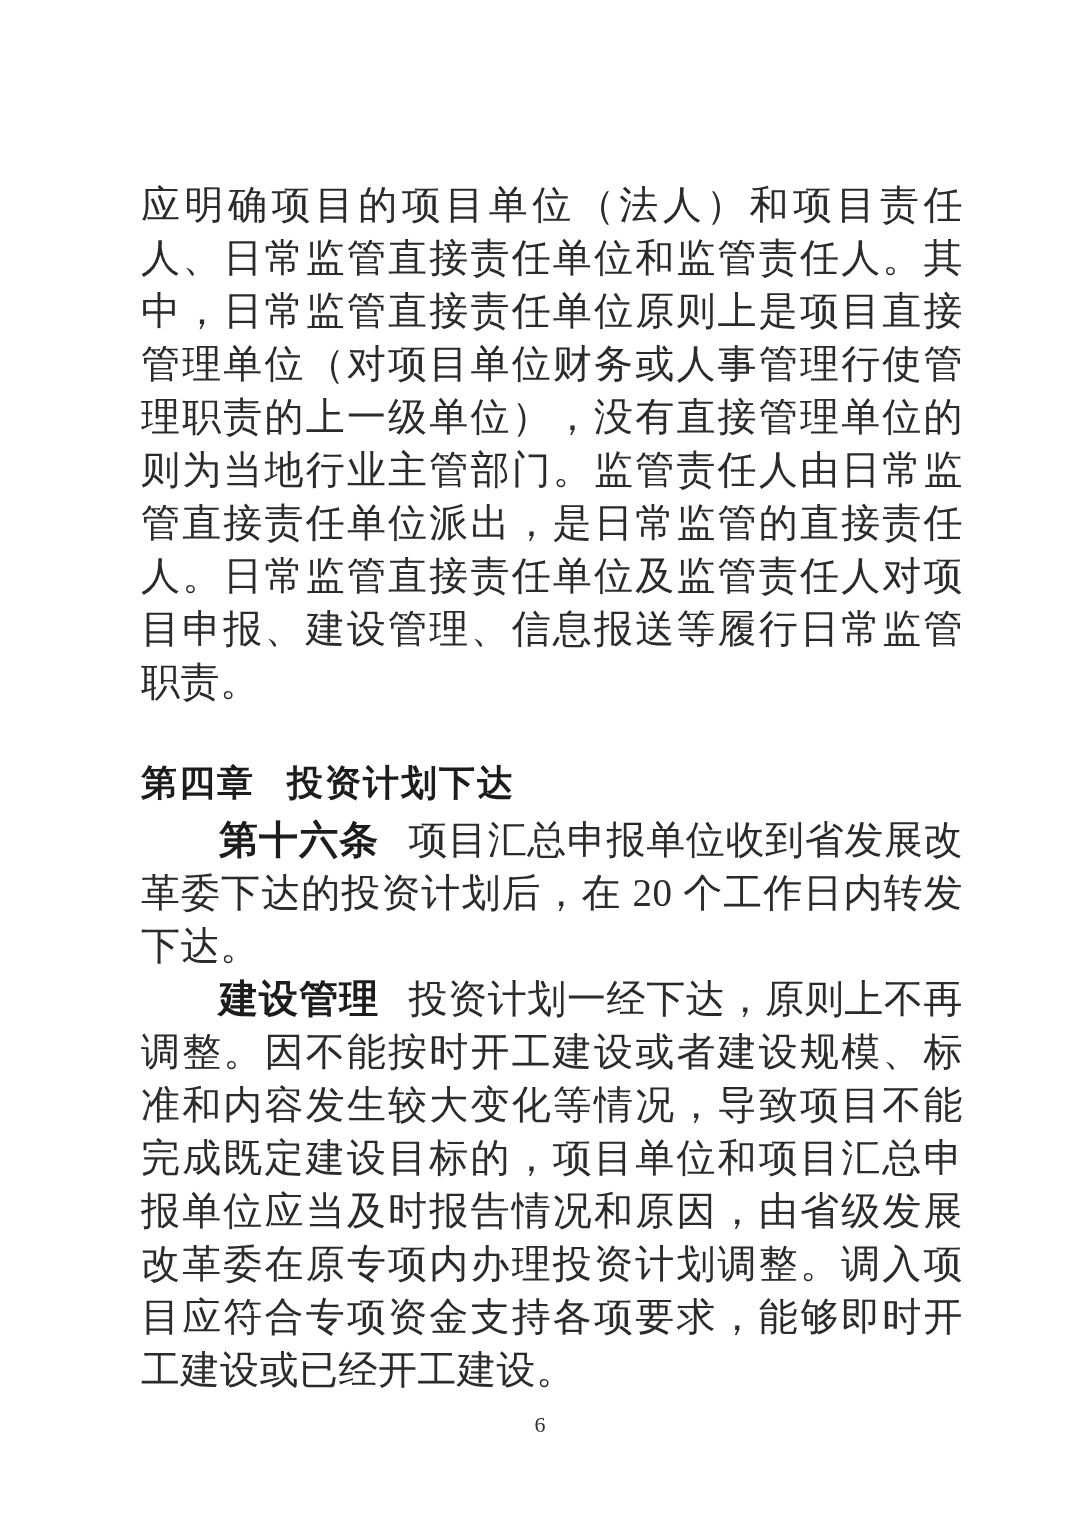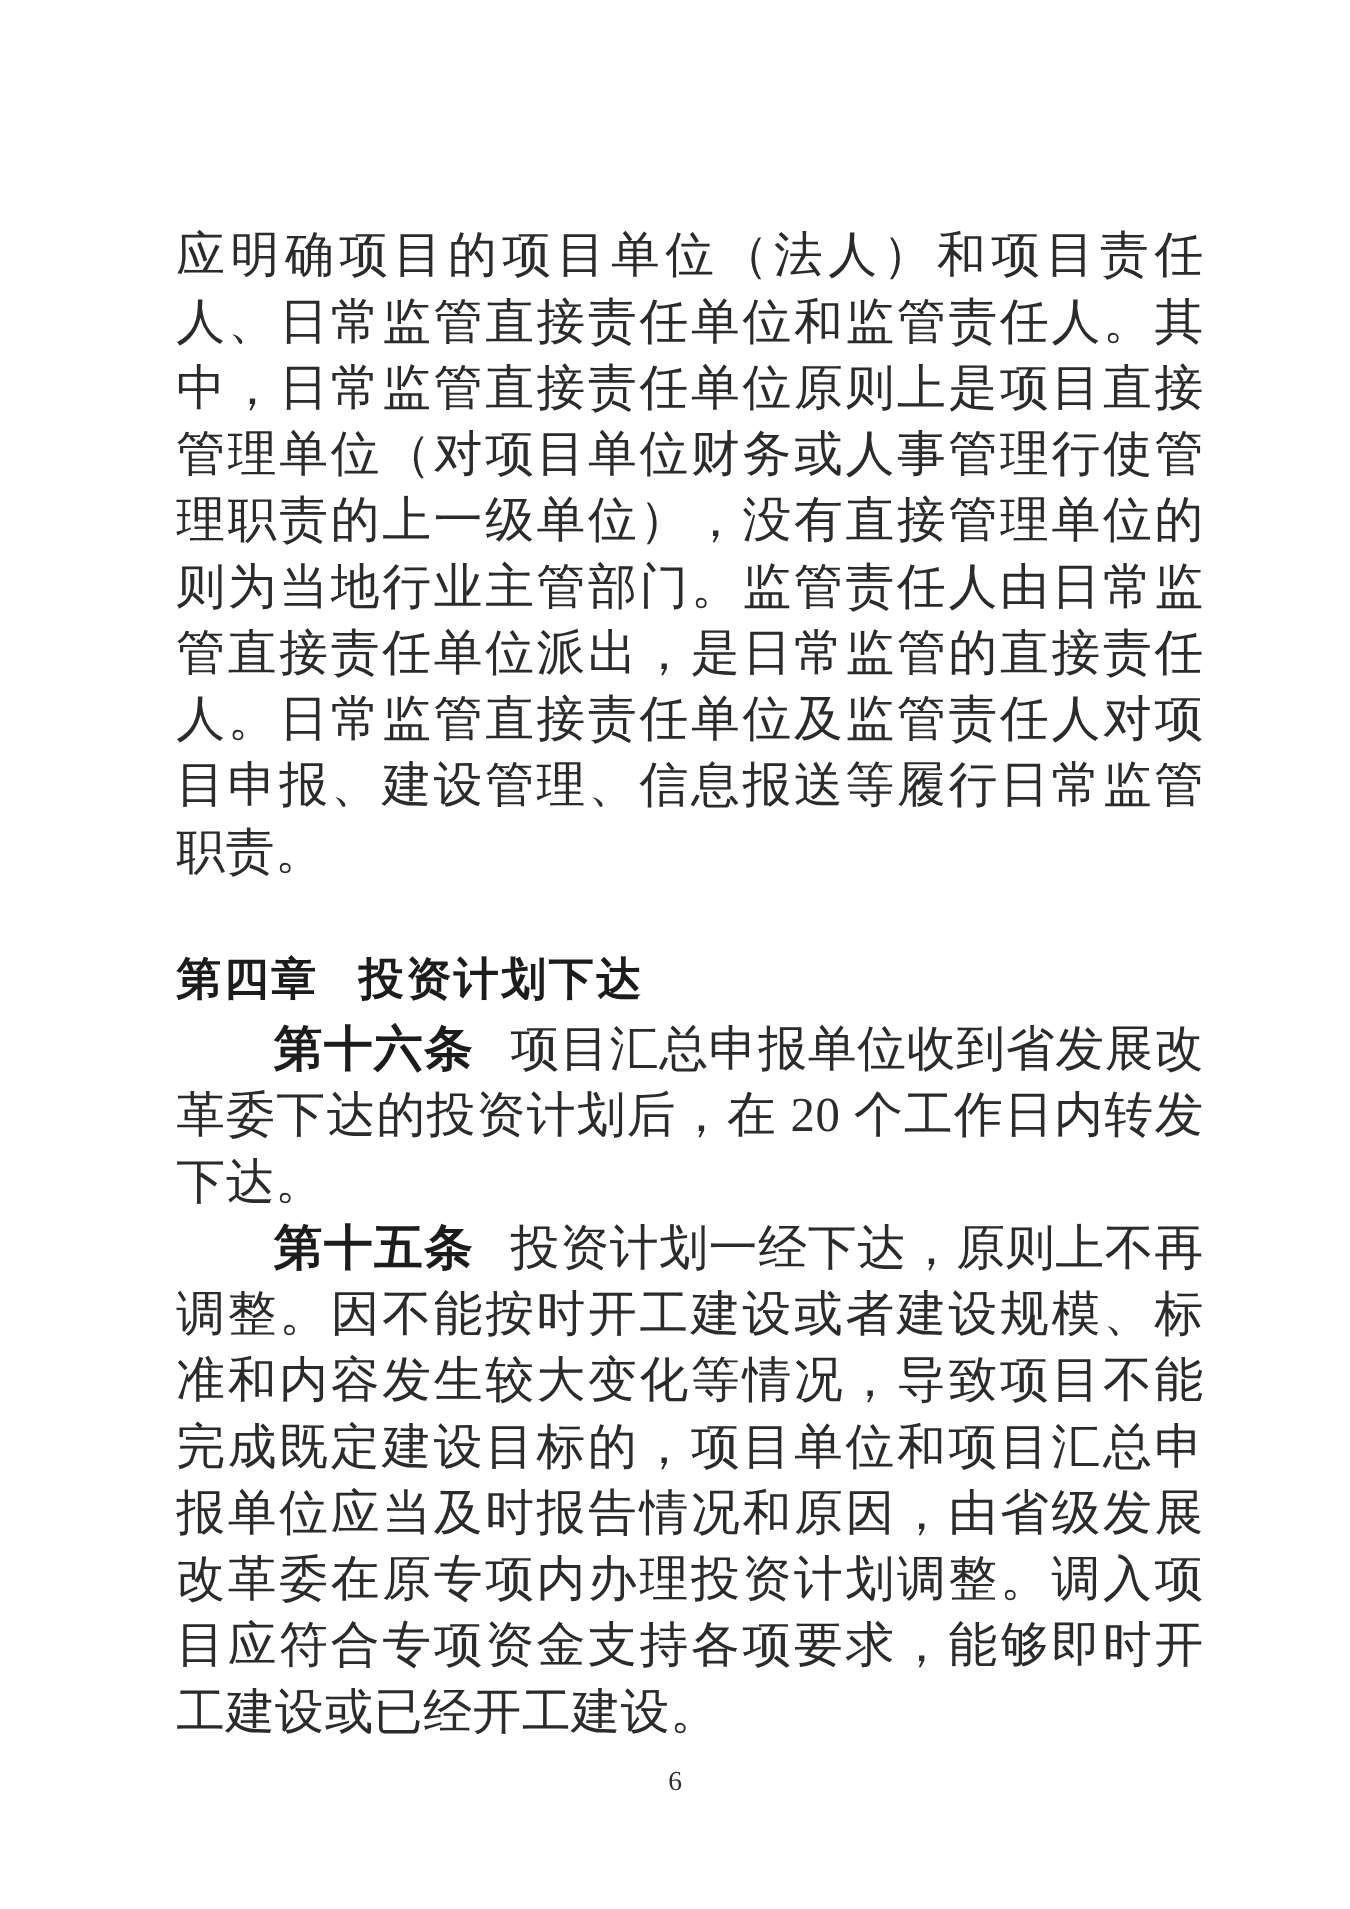--- a/index.html
+++ b/index.html
@@ -71,17 +71,17 @@
 
 <div class="doc-content">
 
   <p class="body-par">应明确项目的项目单位（法人）和项目责任人、日常监管直接责任单位和监管责任人。其中，日常监管直接责任单位原则上是项目直接管理单位（对项目单位财务或人事管理行使管理职责的上一级单位），没有直接管理单位的则为当地行业主管部门。监管责任人由日常监管直接责任单位派出，是日常监管的直接责任人。日常监管直接责任单位及监管责任人对项目申报、建设管理、信息报送等履行日常监管职责。</p>
 
   <h2 class="chapter-heading"><span>第四章</span><span class="chapter-gap"></span><span>投资计划下达</span></h2>
 
 
   <p class="body-par indent"><span class="article-label">第十六条</span><span>项目汇总申报单位收到省发展改革委下达的投资计划后，在 20 个工作日内转发下达。</span></p>
 
-  <p class="body-par indent"><span class="article-label">第十五条</span><span>投资计划一经下达，原则上不再调整。因不能按时开工建设或者建设规模、标准和内容发生较大变化等情况，导致项目不能完成既定建设目标的，项目单位和项目汇总申报单位应当及时报告情况和原因，由省级发展改革委在原专项内办理投资计划调整。调入项目应符合专项资金支持各项要求，能够即时开工建设或已经开工建设。</span></p>
+  <p class="body-par indent"><span class="article-label">建设管理</span><span>投资计划一经下达，原则上不再调整。因不能按时开工建设或者建设规模、标准和内容发生较大变化等情况，导致项目不能完成既定建设目标的，项目单位和项目汇总申报单位应当及时报告情况和原因，由省级发展改革委在原专项内办理投资计划调整。调入项目应符合专项资金支持各项要求，能够即时开工建设或已经开工建设。</span></p>
 
 </div>
 
 <div class="page-number">6</div>
 
 </body></html>

